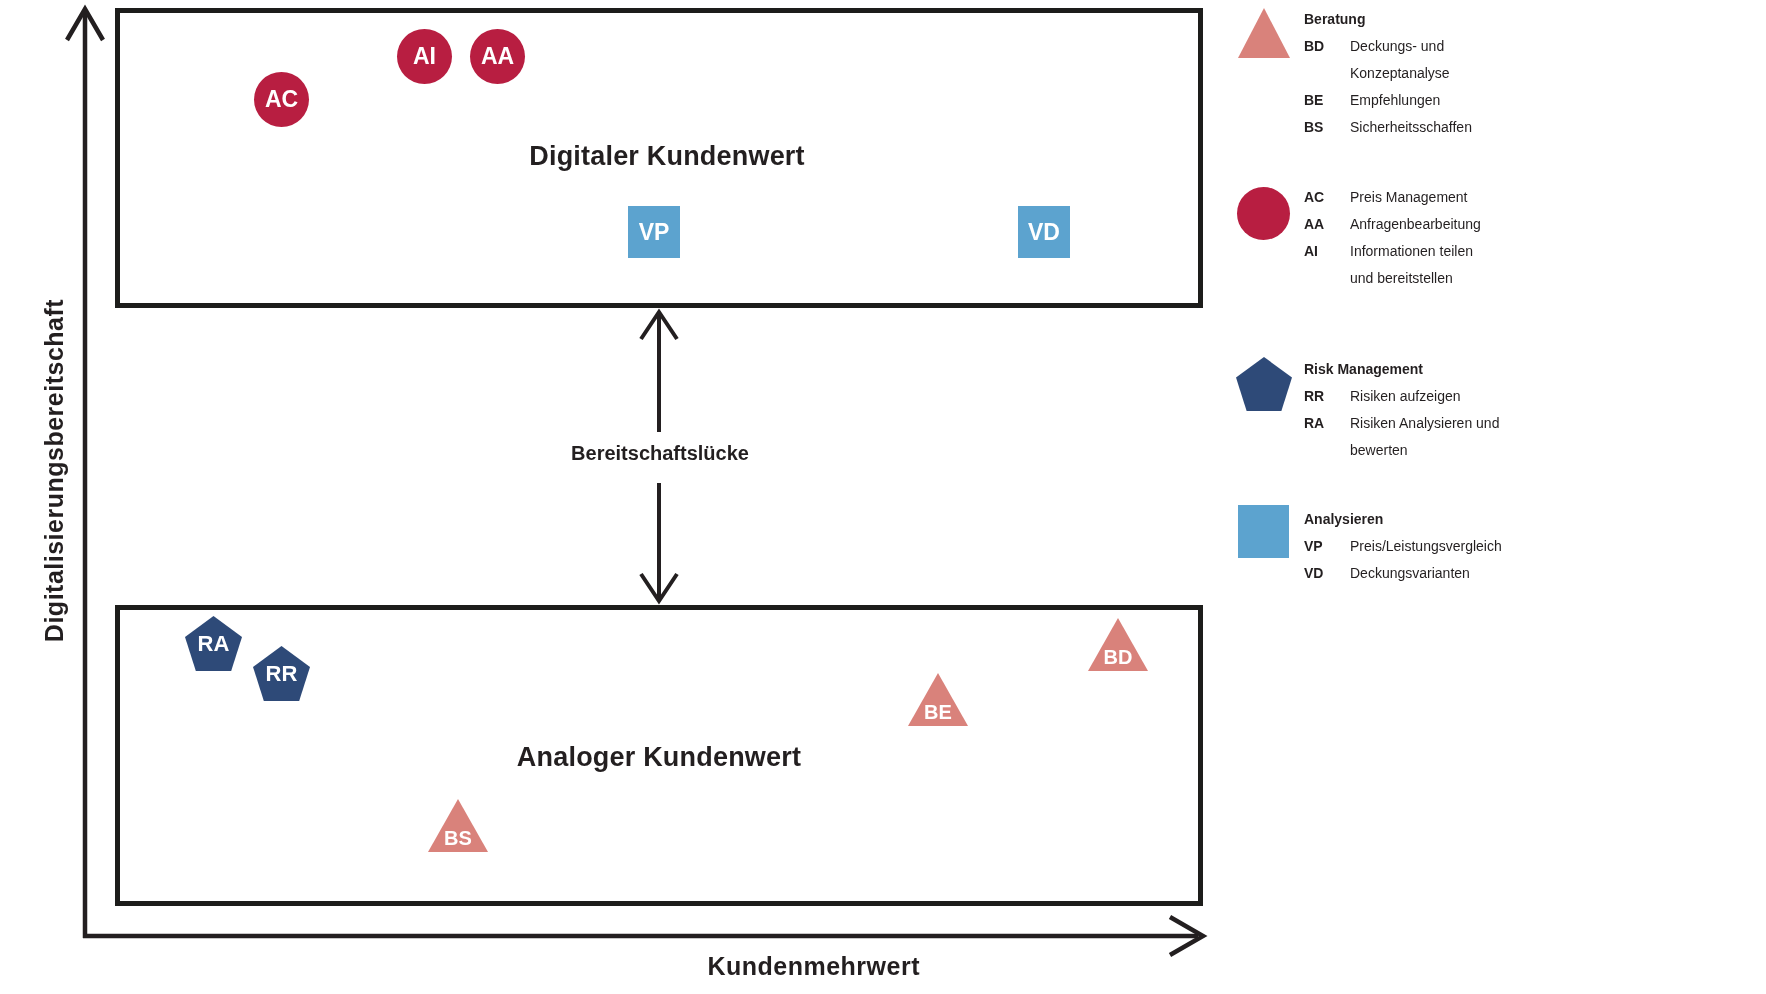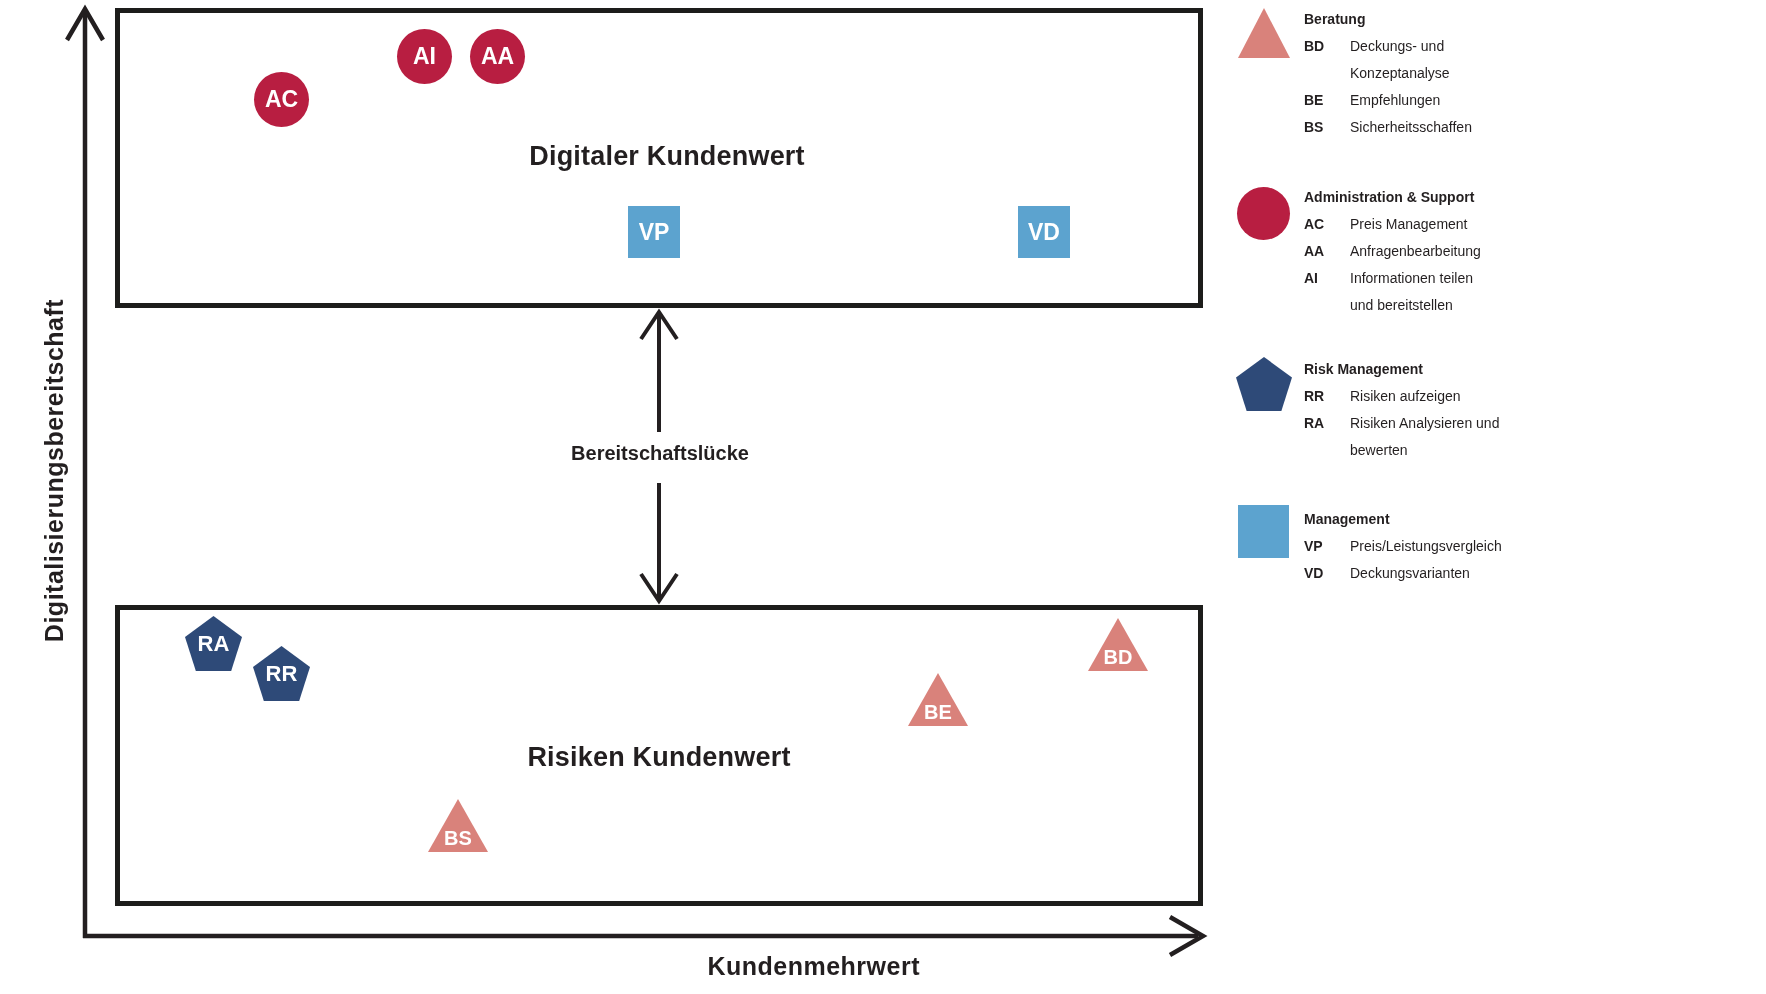--- a/index.html
+++ b/index.html
@@ -118,21 +118,21 @@
 <div class="abs" id="y-axis-label">
   <span>Digitalisierungsbereitschaft</span>
 </div>
 <div class="abs" id="x-axis-label">Kundenmehrwert</div>
 
 <div class="zone-box" id="digital-box">
   <div class="zone-label">Digitaler Kundenwert</div>
 </div>
 
 <div class="zone-box" id="analog-box">
-  <div class="zone-label">Risiken Kundenwert</div>
+  <div class="zone-label">Analoger Kundenwert</div>
 </div>
 
 <div class="abs" id="gap-label">Bereitschaftslücke</div>
 
 <div class="pt pt-circle" id="pt-ac">AC</div>
 <div class="pt pt-circle" id="pt-ai">AI</div>
 <div class="pt pt-circle" id="pt-aa">AA</div>
 
 <div class="pt pt-square" id="pt-vp">VP</div>
 <div class="pt pt-square" id="pt-vd">VD</div>
@@ -151,31 +151,30 @@
 
 <div class="legend-section" id="legend-section-beratung">
   <div class="legend-title">Beratung</div>
   <div class="legend-item"><span class="key">BD</span><span>Deckungs- und</span></div>
   <div class="legend-item cont"><span>Konzeptanalyse</span></div>
   <div class="legend-item"><span class="key">BE</span><span>Empfehlungen</span></div>
   <div class="legend-item"><span class="key">BS</span><span>Sicherheitsschaffen</span></div>
 </div>
 
 <div class="legend-section" id="legend-section-admin">
-  <div class="legend-title">Administration &amp; Support</div>
   <div class="legend-item"><span class="key">AC</span><span>Preis Management</span></div>
   <div class="legend-item"><span class="key">AA</span><span>Anfragenbearbeitung</span></div>
   <div class="legend-item"><span class="key">AI</span><span>Informationen teilen</span></div>
   <div class="legend-item cont"><span>und bereitstellen</span></div>
 </div>
 
 <div class="legend-section" id="legend-section-risk">
   <div class="legend-title">Risk Management</div>
   <div class="legend-item"><span class="key">RR</span><span>Risiken aufzeigen</span></div>
   <div class="legend-item"><span class="key">RA</span><span>Risiken Analysieren und</span></div>
   <div class="legend-item cont"><span>bewerten</span></div>
 </div>
 
 <div class="legend-section" id="legend-section-vergleichen">
-  <div class="legend-title">Management</div>
+  <div class="legend-title">Analysieren</div>
   <div class="legend-item"><span class="key">VP</span><span>Preis/Leistungsvergleich</span></div>
   <div class="legend-item"><span class="key">VD</span><span>Deckungsvarianten</span></div>
 </div>
 
 </body></html>

